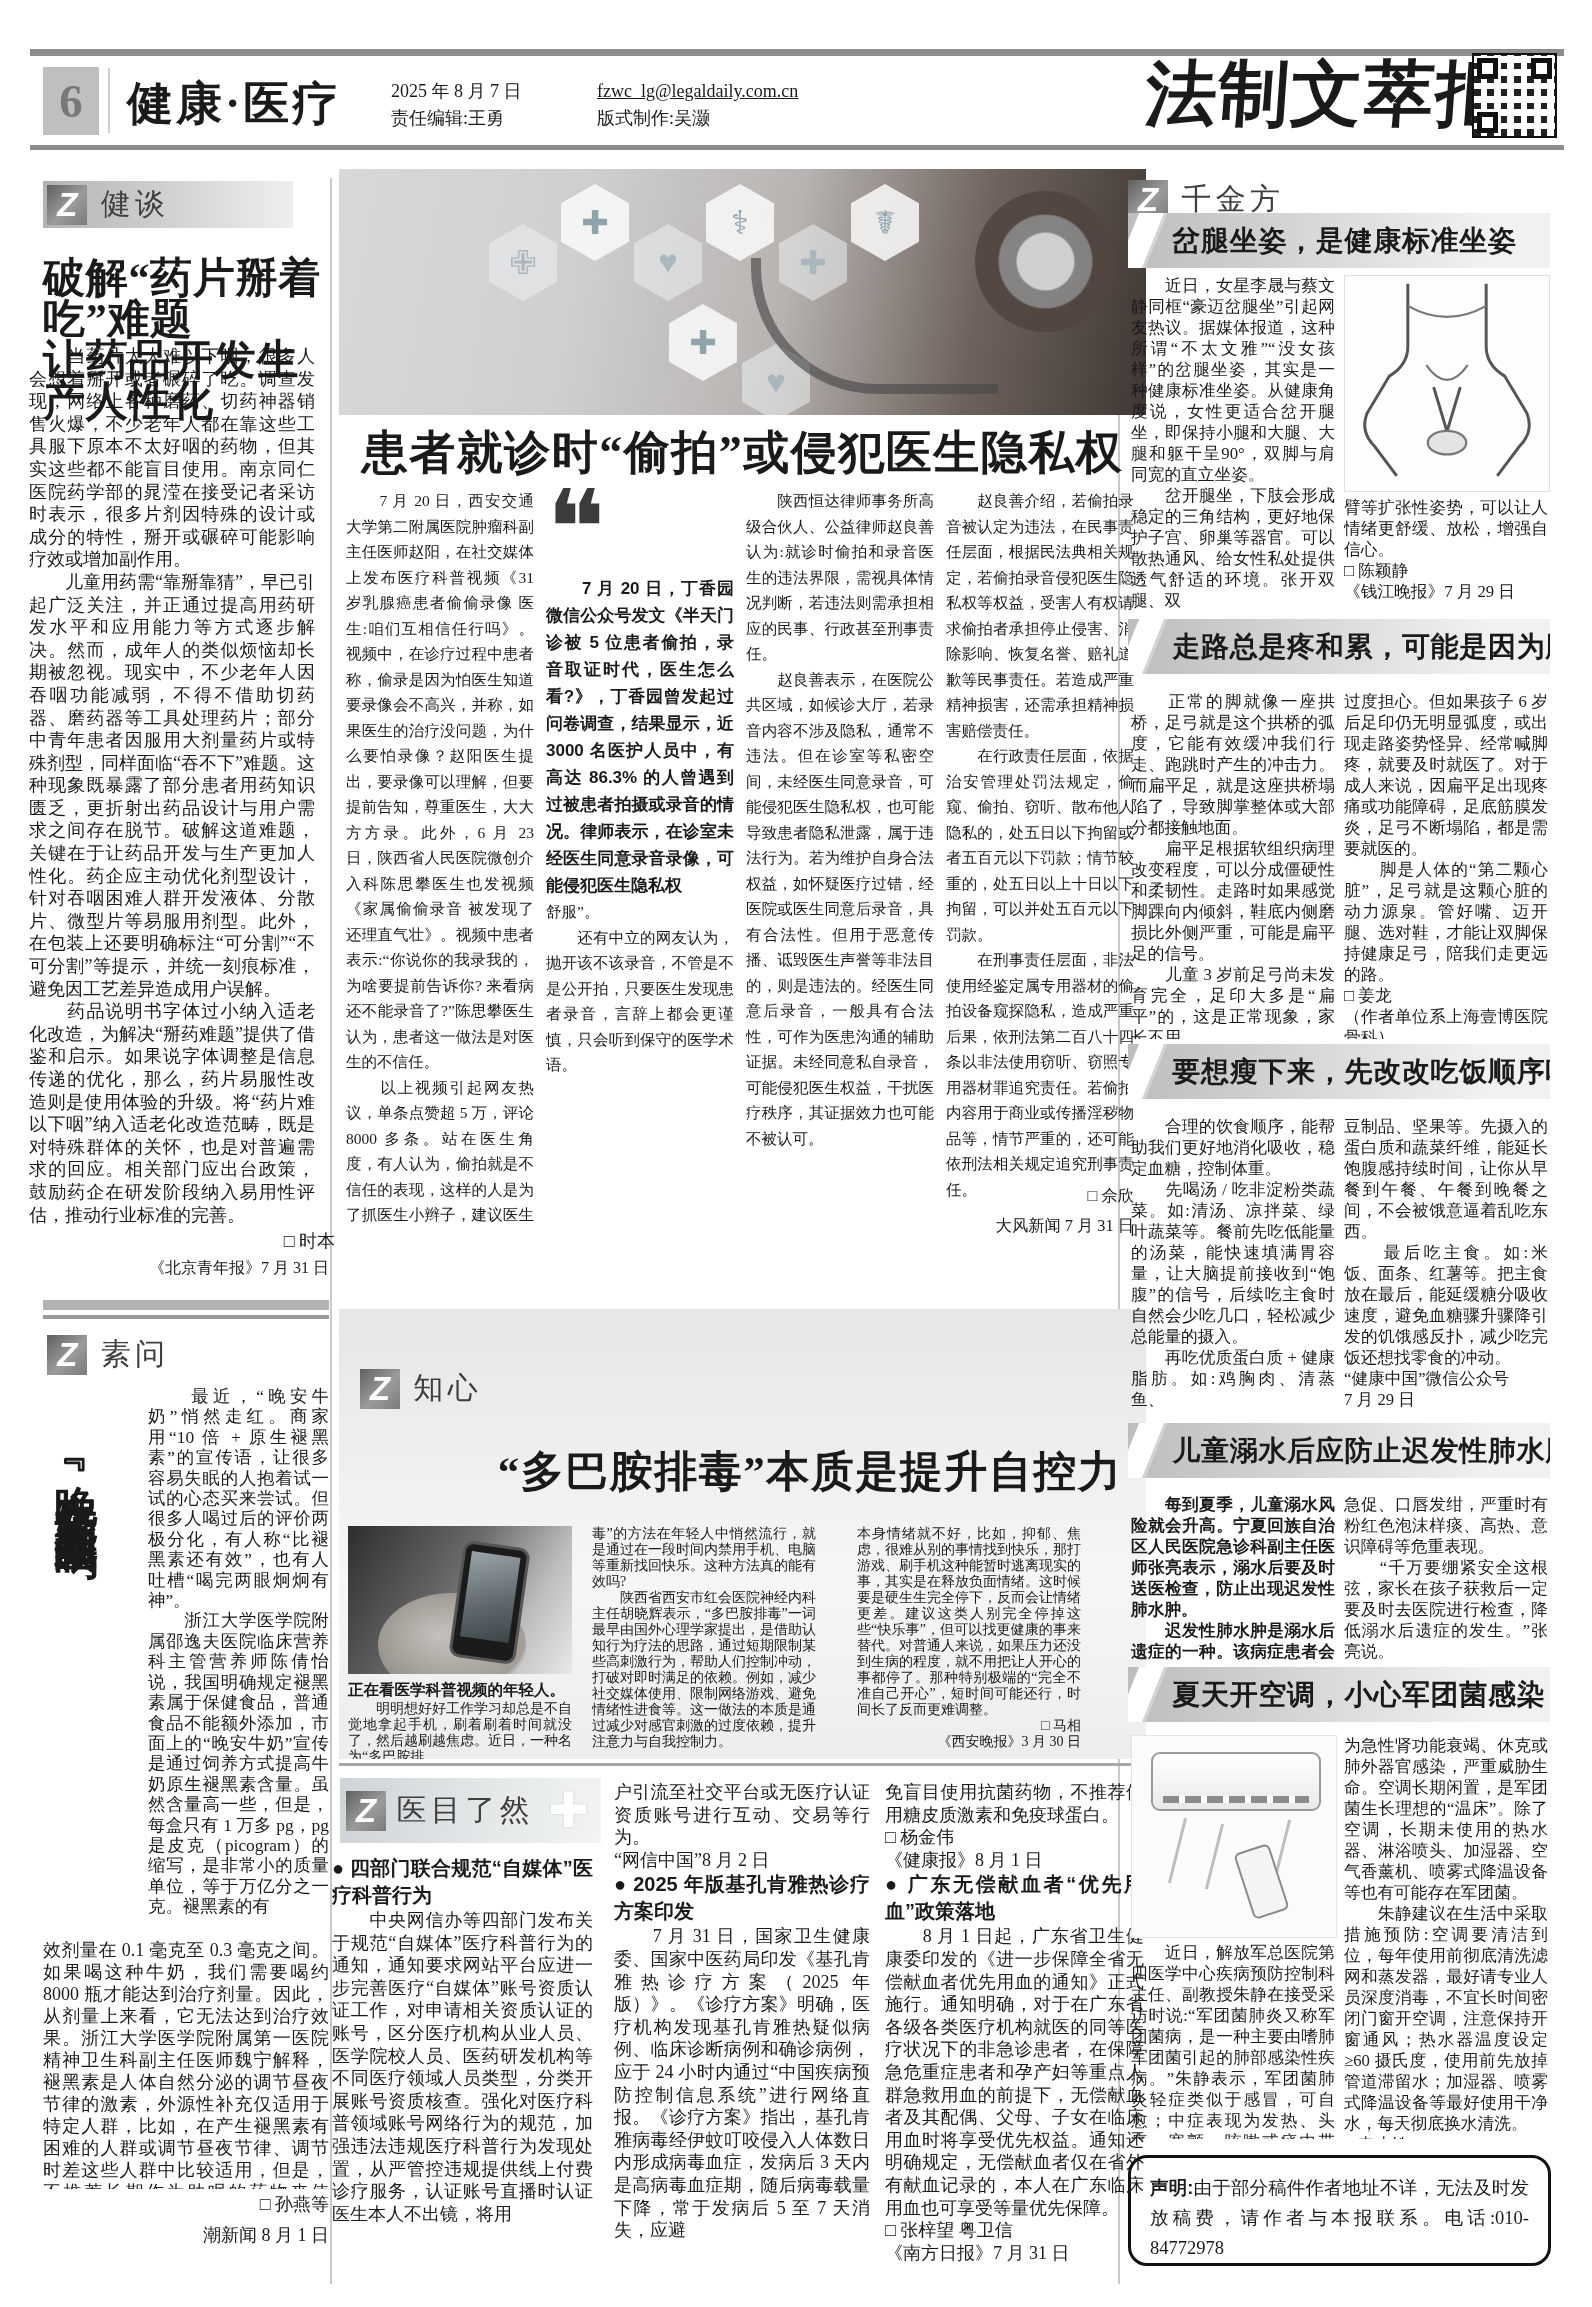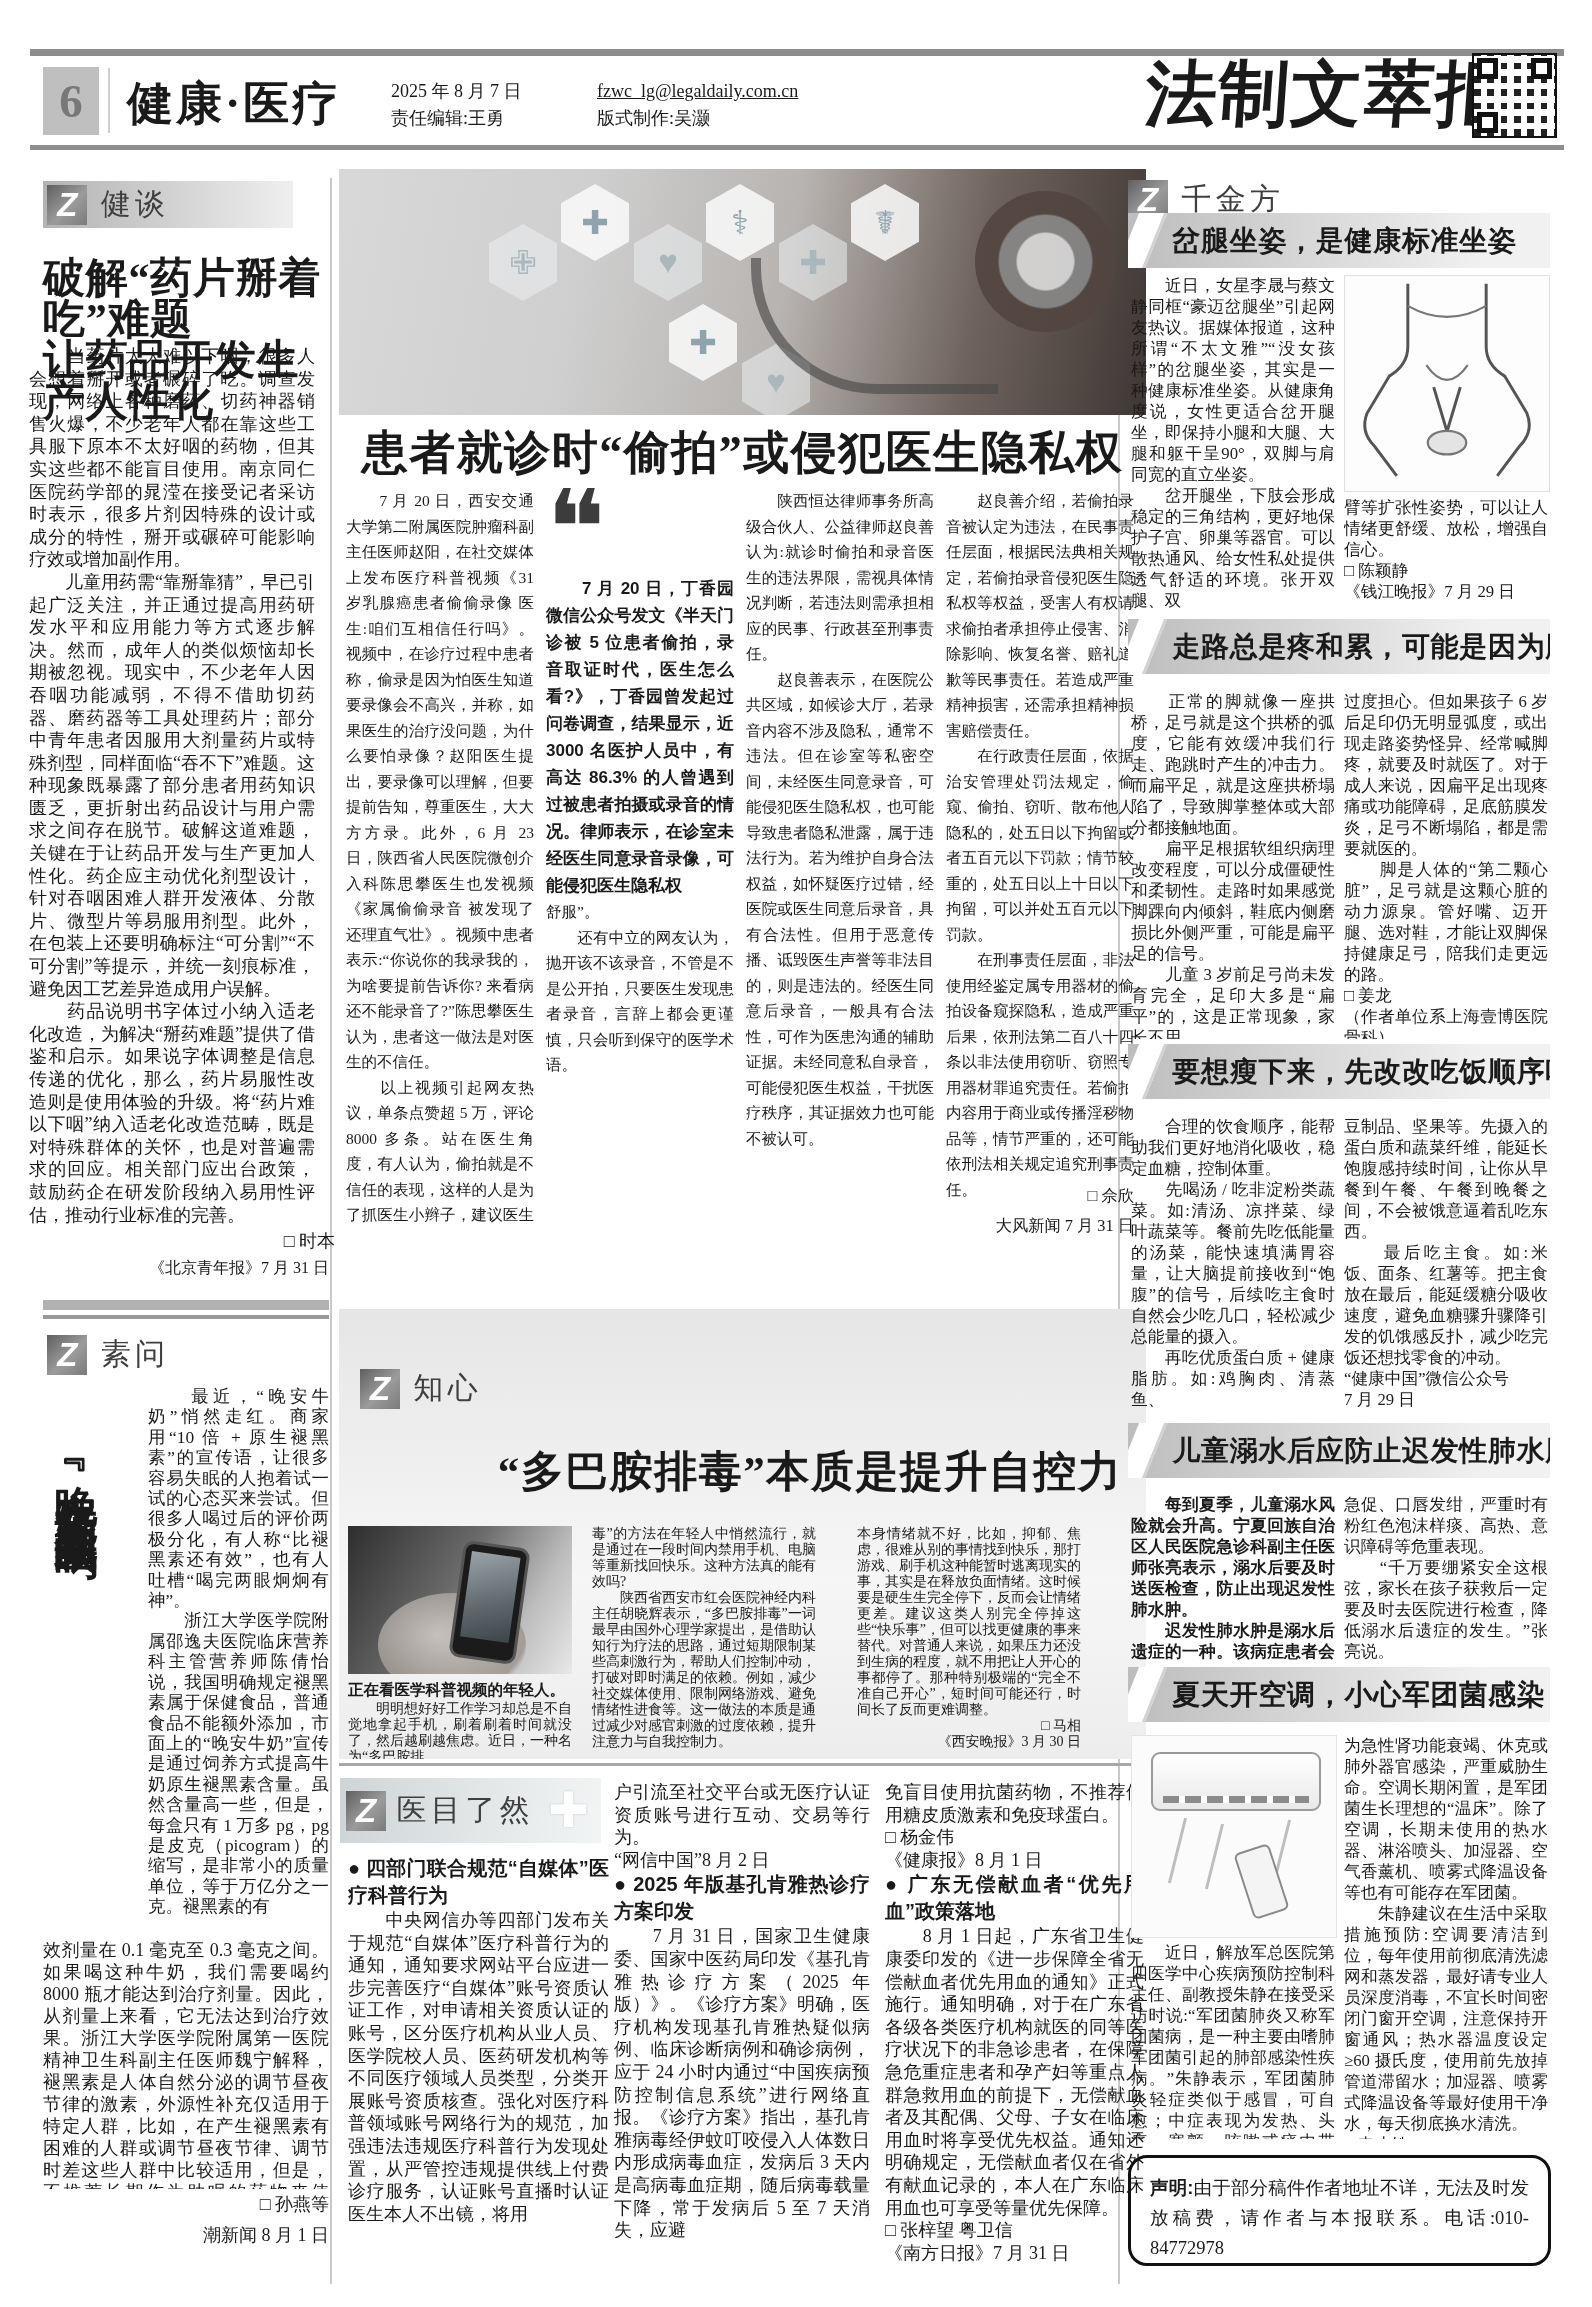--- a/index.html
+++ b/index.html
@@ -98,21 +98,21 @@
   #zxc3 .by{text-align:right;text-indent:0;}
   
   #midrule{left:339px;top:1763px;width:807px;height:3px;background:#a8a8a8;}
   #ymbanner{left:340px;top:1778px;width:261px;height:65px;display:flex;align-items:center;gap:10.4px;
             padding-left:6px;box-sizing:border-box;
             background:linear-gradient(95deg,#cfd4d6 0%,#e3e7e8 55%,#f2f4f4 100%);}
   #ymcross{position:absolute;left:548px;top:1782px;font-size:49px;color:#ffffff;text-shadow:0 0 1.5px #9fb0b6;}
   .ymcol{font-size:18px;line-height:22.6px;}
   .ymhead{font-size:20px;font-weight:bold;line-height:27px;text-align:justify;margin:4.4px 0;
           font-family:"Liberation Sans","DejaVu Sans",sans-serif;text-indent:0;}
-  #ymc1{left:348px;top:1855px;width:261px;height:428px;}
+  #ymc1{left:332px;top:1855px;width:261px;height:428px;}
   #ymc2{left:614px;top:1781px;width:256px;height:502px;}
   #ymc3{left:885px;top:1781px;width:259px;height:502px;}
   .ymsrc{text-align:right;text-indent:0;}
   
   #qjfbar{left:1128px;top:179px;}
   .qbanner{left:1128px;width:422px;height:55px;background:linear-gradient(90deg,#bdbdbd,#f1f1f1 85%);
            display:flex;align-items:center;overflow:hidden;}
   .qbanner:before{content:"";width:25px;height:89px;background:#fff;transform:skewX(-22deg);
            margin-right:16.3px;flex:0 0 auto;border-right:3px solid #d2d2d2;}
   .qtitle{font-size:28px;font-weight:bold;letter-spacing:0.7px;white-space:nowrap;text-align:center;}

